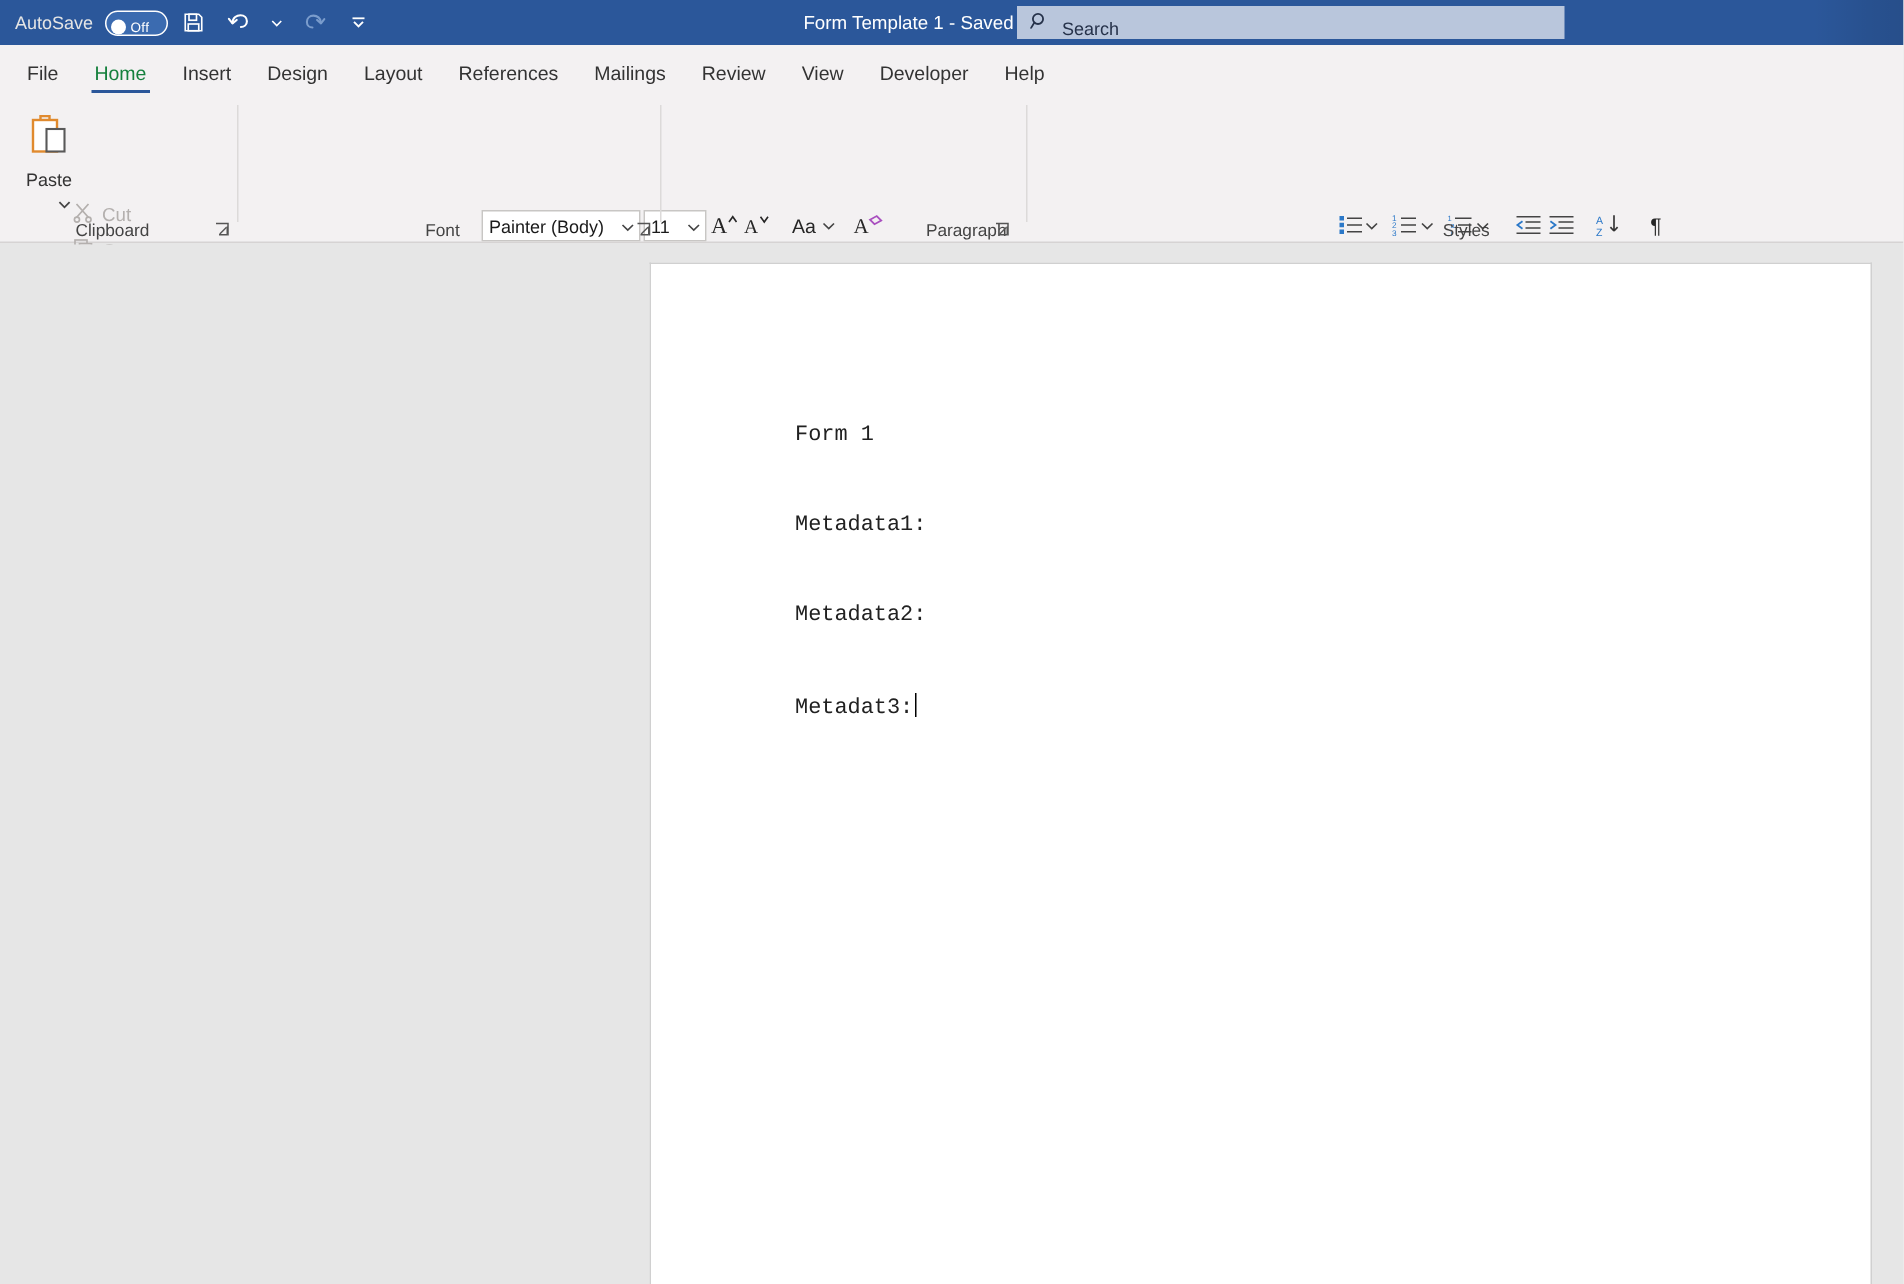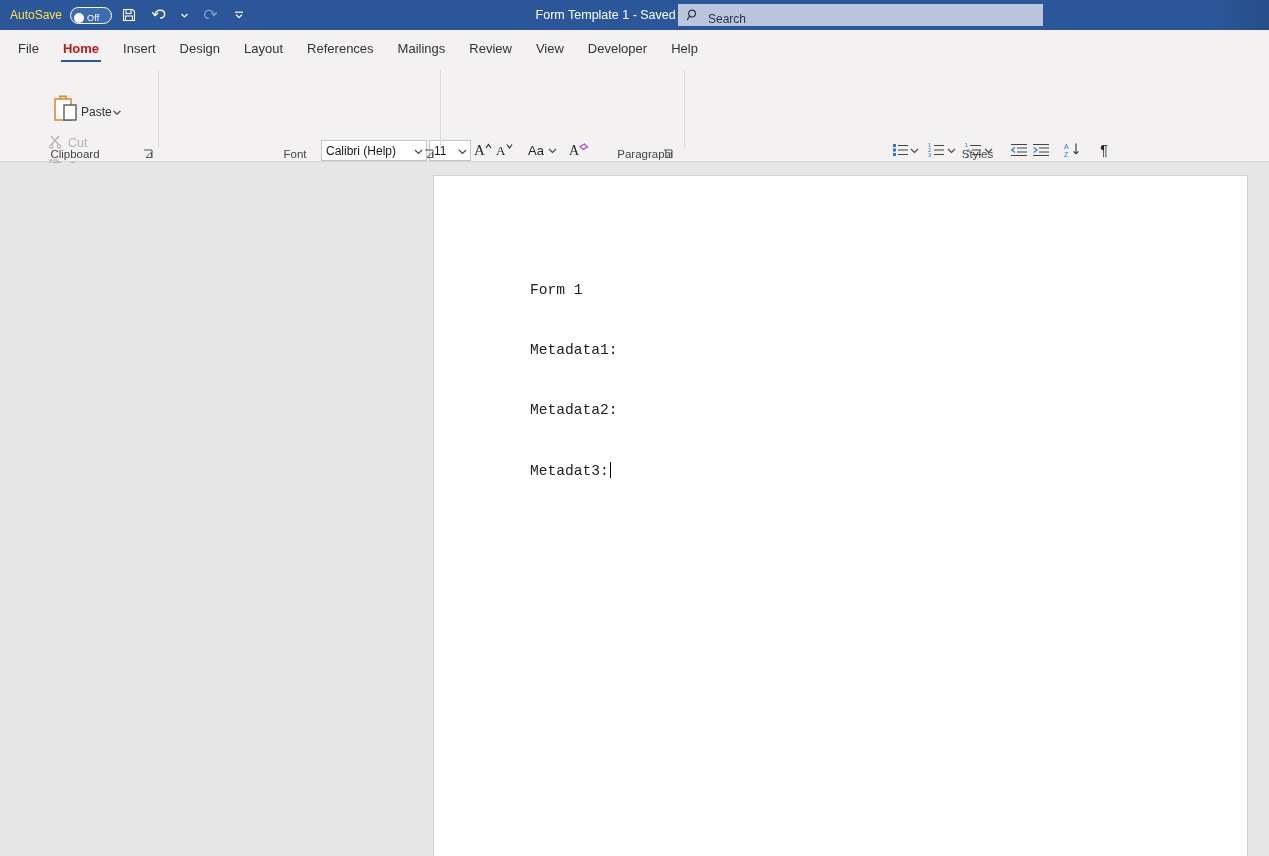--- a/index.html
+++ b/index.html
@@ -18,21 +18,21 @@
     background: #2b579a;
     display: flex; align-items: center;
   }
   .titlebar-right-shade {
     position: absolute; right: 0; top: 0; width: 60px; height: 30px;
     background: linear-gradient(90deg, rgba(255,255,255,0) 0%, rgba(0,0,0,0.07) 60%, rgba(0,0,0,0.10) 100%);
     pointer-events: none;
   }
   .qat { display: flex; align-items: center; padding-left: 10px; gap: 0px; }
   .autosave-label {
-    color: #fde047; font-size: 12px; margin-right: 8px; white-space: nowrap;
+    color: #e5e5e5; font-size: 12px; margin-right: 8px; white-space: nowrap;
   }
   .toggle {
     width: 42px; height: 17px; border-radius: 9px;
     border: 1px solid #ffffff; background: #3b6bb0;
     display: flex; align-items: flex-end; position: relative;
   }
   .toggle .knob {
     width: 10px; height: 10px; border-radius: 50%;
     background: #ffffff; margin-left: 3px;
   }
@@ -60,21 +60,21 @@
   
   .tabrow {
     position: absolute; left: 0; top: 30px; width: 1269px; height: 34px;
     background: #f3f1f2;
     display: flex; align-items: flex-end; padding-left: 6px;
   }
   .tab {
     padding: 0 12px; height: 30px; line-height: 30px; font-size: 13px;
     color: #333333; position: relative; white-space: nowrap;
   }
-  .tab.active { color: #b91c1c; font-weight: bold; }
+  .tab.active { color: #15803d; font-weight: normal; }
   .tab.active::after {
     content: ""; position: absolute; left: 10px; right: 10px; bottom: 2px;
     height: 2px; background: #2b579a;
   }
 
   
   .ribbon {
     position: absolute; left: 0; top: 64px; width: 1269px; height: 98px;
     background: #f3f1f2; border-bottom: 1px solid #d6d3d3;
   }
@@ -86,21 +86,21 @@
   .gdiv {
     position: absolute; top: 6px; height: 78px; width: 1px; background: #dcdad9;
   }
   .dlauncher {
     position: absolute; bottom: 4px; width: 12px; height: 12px;
   }
 
   
   .paste-btn {
     position: absolute; left: 6px; top: 6px; width: 42px; height: 78px;
-    display: flex; flex-direction: row; align-items: center; padding-top: 4px; margin-left: 45px;
+    display: flex; flex-direction: column; align-items: flex-end; padding-top: 4px;
   }
   .paste-label { font-size: 12px; color: #333; margin-top: 2px; }
   .clip-item {
     position: absolute; display: flex; align-items: center; gap: 5px;
     font-size: 12.5px; height: 22px;
   }
   .clip-item.disabled { color: #b4b0ae; }
   .clip-item.enabled { color: #262626; }
 
   
@@ -268,21 +268,21 @@
           <path d="M1 1 H9 V9" fill="none" stroke="#555" stroke-width="1"></path>
           <path d="M8.5 8.5 L3 8.5 M8.5 8.5 L8.5 3" stroke="#555" stroke-width="1"></path>
           <path d="M3.5 8 L8 3.5" stroke="#555" stroke-width="1"></path>
         </svg>
     </div>
     <div class="gdiv" style="left:158px;"></div>
   </div>
 
   <div class="rgroup" style="left:159px; width:283px;">
     <div class="fontname">
-      <span>Calibri (Help)</span>
+      <span>Painter (Body)</span>
       <span class="combo-arrow">
         <svg width="9" height="7" viewBox="0 0 9 7">
             <path d="M1 2 L4.5 5.4 L8 2" fill="none" stroke="#444" stroke-width="1.1"></path>
           </svg>
       </span>
     </div>
     <div class="fontsize">
       <span>11</span>
       <span class="combo-arrow">
         <svg width="9" height="7" viewBox="0 0 9 7">

